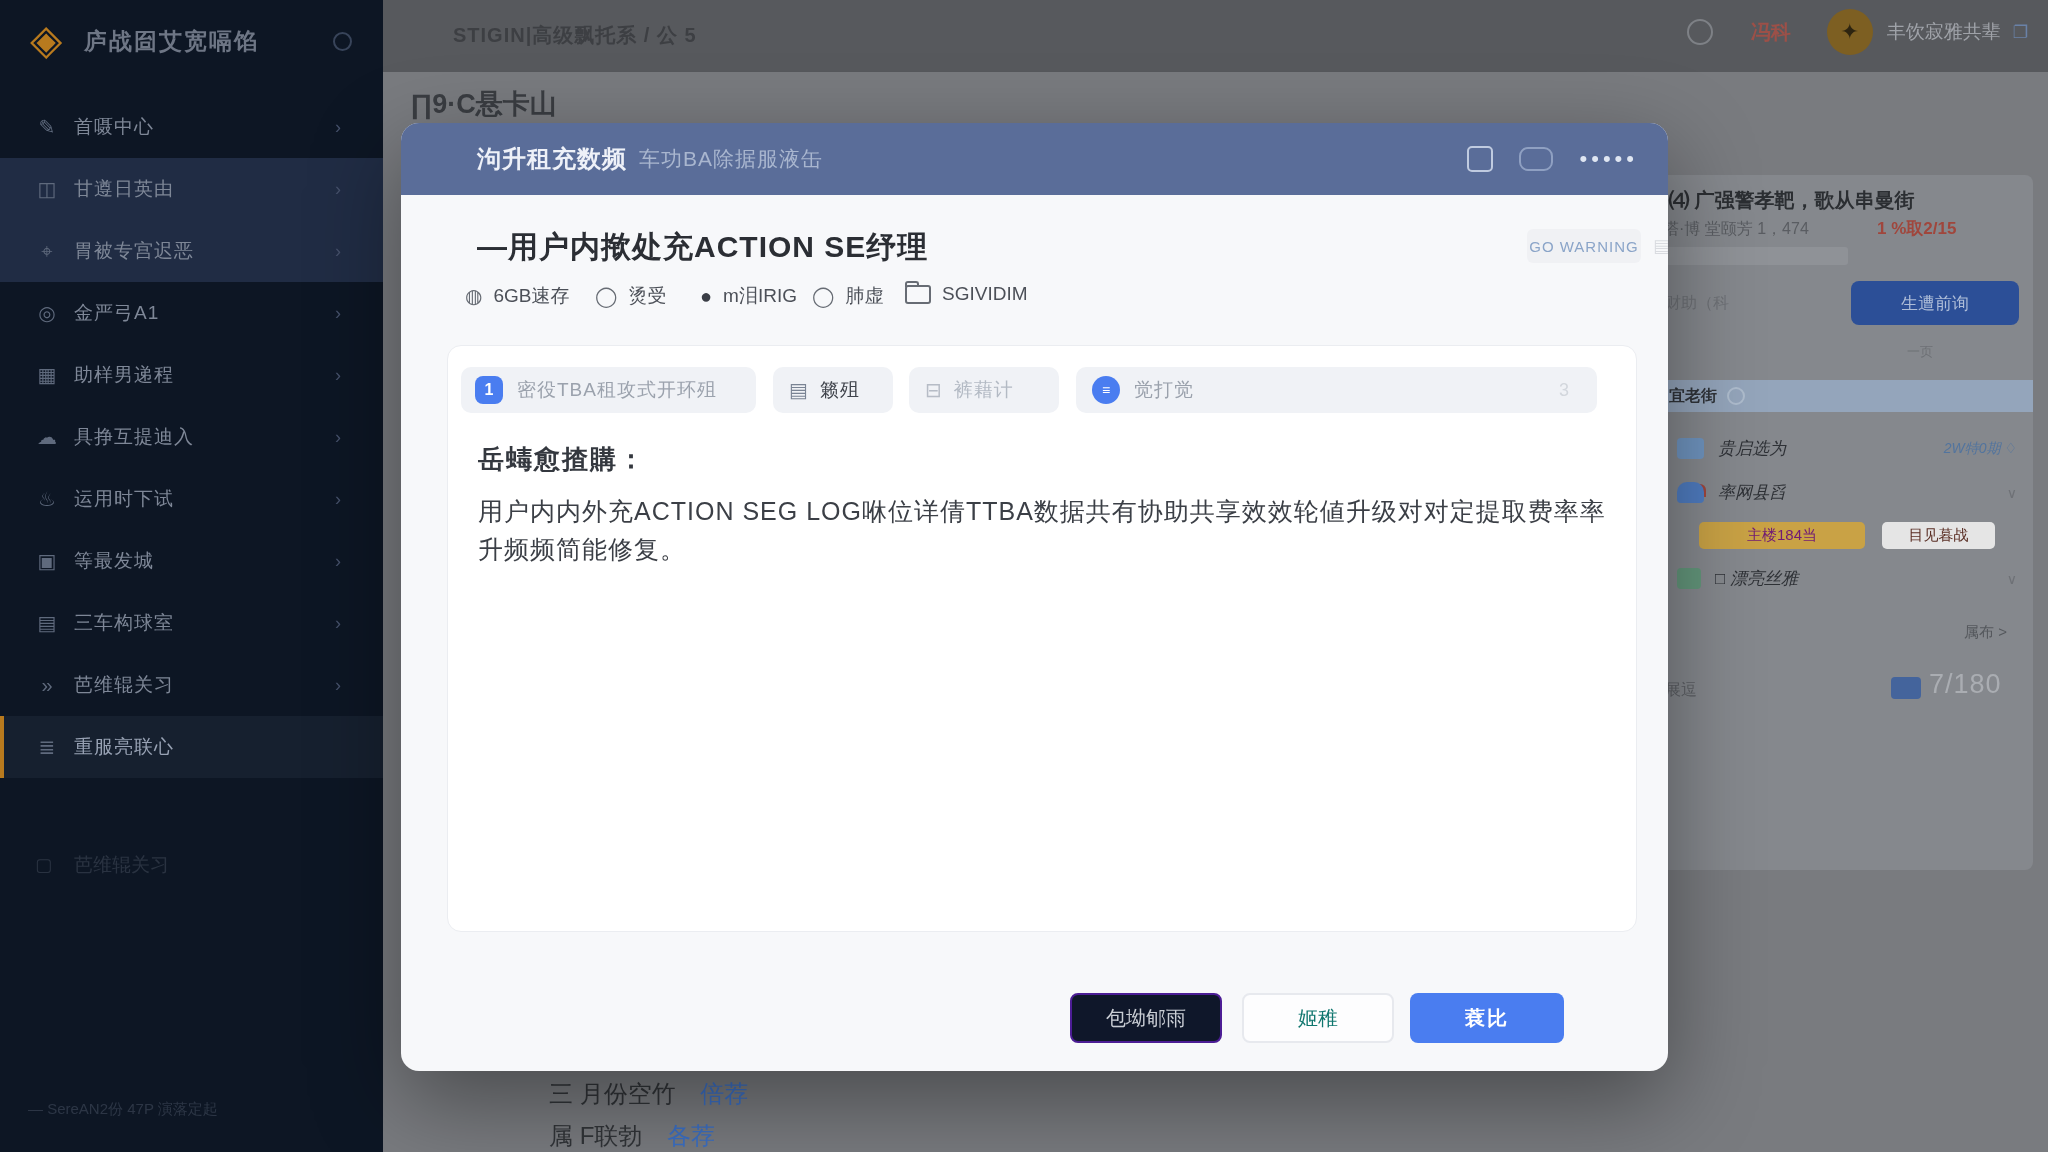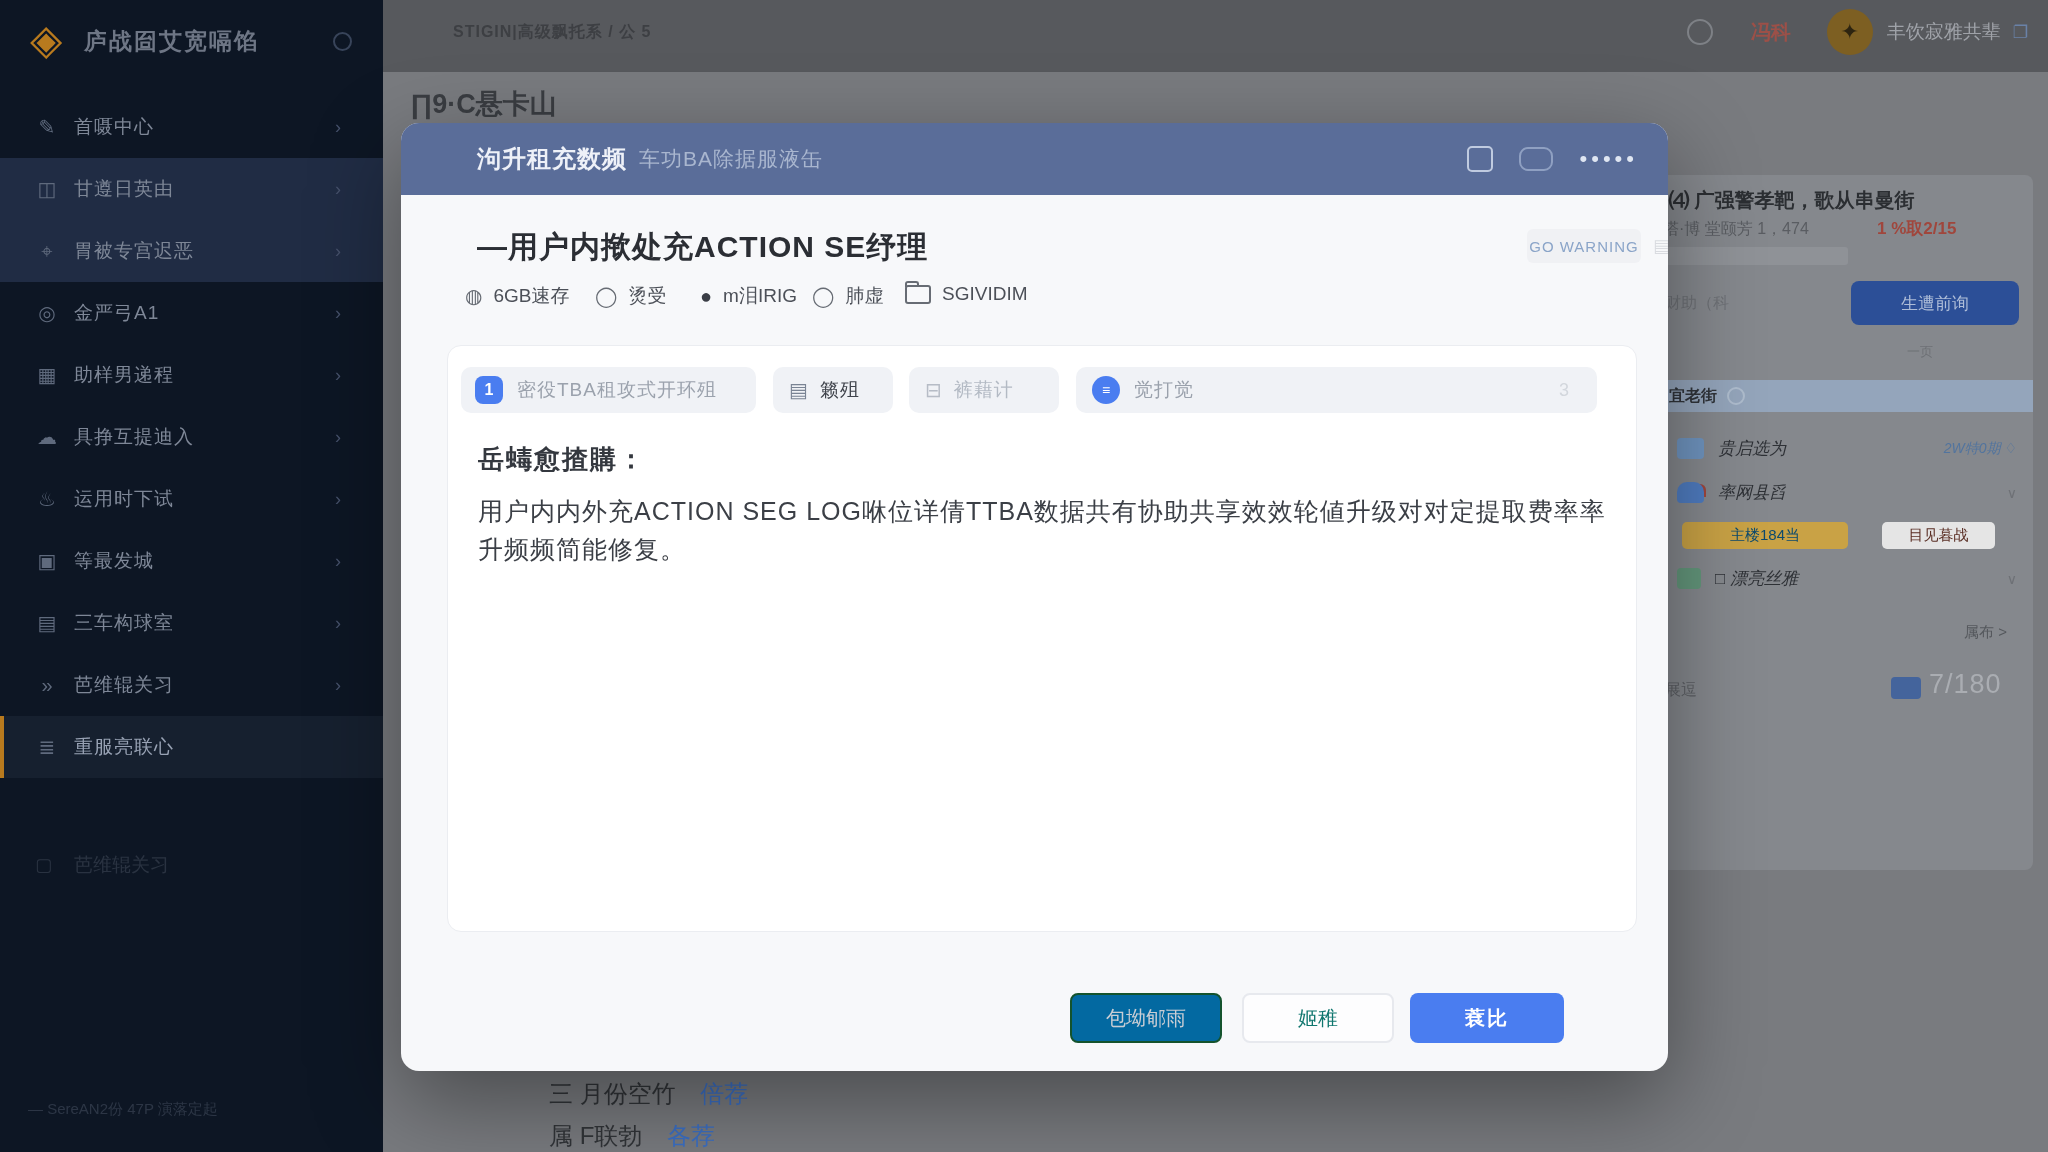--- a/index.html
+++ b/index.html
@@ -18,21 +18,21 @@
   .nav-item .lbl{font-size:19px;color:#7e8797;letter-spacing:1px;}
   .nav-item .chev{margin-left:auto;margin-right:42px;color:#45506a;font-size:18px;}
   .nav-item.active{background:#16202f;border-left:4px solid #b87a1e;padding-left:31px;}
   .nav-item.active .lbl{color:#98a2b4;}
   .nav-faint{position:absolute;left:35px;top:852px;display:flex;align-items:center;opacity:.25;}
   .nav-faint .ico{width:24px;font-size:18px;color:#7e8797;margin-right:15px;}
   .nav-faint .lbl{font-size:19px;color:#7e8797;}
   .side-footer{position:absolute;left:28px;top:1100px;font-size:15px;color:#46506160;color:#465061;opacity:.55;}
   
   .topbar{position:absolute;left:383px;top:0;right:0;height:72px;background:#57595d;z-index:1;}
-  .crumb{position:absolute;left:70px;top:22px;font-size:16px;font-weight:bold;color:#3d3f43;letter-spacing:1px;}
+  .crumb{position:absolute;left:70px;top:22px;font-size:20px;font-weight:bold;color:#3d3f43;letter-spacing:1px;}
   .tr-cluster{position:absolute;right:20px;top:0;height:64px;display:flex;align-items:center;}
   .bell{width:22px;height:22px;border:2px solid #7e8186;border-radius:50%;margin-right:38px;}
   .tr-badge{font-size:20px;font-weight:bold;color:#9c5048;margin-right:36px;filter:blur(.6px);}
   .avatar{width:46px;height:46px;border-radius:50%;background:#7d5f22;color:#2d2410;font-size:22px;
           display:flex;align-items:center;justify-content:center;margin-right:14px;}
   .tr-name{font-size:19px;color:#9fa2a8;margin-right:12px;}
   .tr-mini{font-size:17px;color:#6a82a8;}
   .main-heading{position:absolute;left:410px;top:86px;font-size:27px;font-weight:bold;color:#3a3d42;z-index:1;}
   .below-rows{position:absolute;left:549px;top:1078px;z-index:1;}
   .below-row{font-size:24px;color:#313438;margin-bottom:10px;}
@@ -83,21 +83,21 @@
   .step-num{width:28px;height:28px;background:#4a7df0;border-radius:8px;color:#fff;font-size:16px;font-weight:bold;
             display:flex;align-items:center;justify-content:center;margin:0 14px 0 14px;}
   .step-circ{width:28px;height:28px;background:#4a7df0;border-radius:50%;color:#fff;font-size:14px;
              display:flex;align-items:center;justify-content:center;margin:0 14px 0 16px;}
   .step .si{font-size:20px;margin:0 12px 0 16px;}
   .step .sl{font-size:19px;letter-spacing:1px;}
   .step .s3{margin-left:auto;margin-right:28px;font-size:18px;color:#d3d7dd;}
   .card-heading{position:absolute;left:30px;top:96px;font-size:26px;font-weight:bold;color:#34383f;letter-spacing:2px;}
   .card-para{position:absolute;left:30px;top:146px;width:1130px;font-size:25px;line-height:38px;color:#3b3f46;letter-spacing:1px;}
   .m-btn{position:absolute;top:870px;height:50px;border-radius:8px;display:flex;align-items:center;justify-content:center;font-size:20px;box-sizing:border-box;}
-  .m-btn.ghost{background:#0369a1;border:2px solid #14532d;color:#c9cdd4;}
+  .m-btn.ghost{background:#0f172a;border:2px solid #4c1d95;color:#c9cdd4;}
   .m-btn.plain{background:#fdfdfe;border:2px solid #e7e9ee;color:#0f766e;}
   .m-btn.primary{background:#4a7df0;color:#ffffff;font-weight:bold;letter-spacing:2px;}
 </style>
 </head>
 <body>
 
 <div class="screen">
 
   <div class="sidebar">
     <div class="logo-row">
@@ -208,21 +208,21 @@
     <div class="p-row" style="top:262px;">
       <span class="p-ico" style="background:#6f94bf;"></span>
       <span class="lb">贵启选为</span>
       <span class="ex">2W特0期 ♢</span>
     </div>
     <div class="p-row" style="top:306px;">
       <span class="p-ico" style="background:#4f7cc0;border-radius:10px 10px 4px 4px;box-shadow:6px -2px 0 -4px #a0463c;"></span>
       <span class="lb">率网县舀</span>
       <span class="ex" style="color:#6e7176;">∨</span>
     </div>
-    <div class="pill" style="left:27px;top:347px;width:166px;background:#c9a245;color:#0c4a6e;">主楼184当</div>
+    <div class="pill" style="left:44px;top:347px;width:166px;background:#c9a245;color:#701a75;">主楼184当</div>
     <div class="pill" style="left:227px;top:347px;width:113px;background:#e5e5e5;color:#5a2e24;">目见暮战</div>
     <div class="p-row" style="top:392px;">
       <span class="p-ico" style="background:#63967b;width:24px;"></span>
       <span class="lb">□ 漂亮丝雅</span>
       <span class="ex" style="color:#6e7176;">∨</span>
     </div>
     <div class="p-more">属布 &gt;</div>
     <div class="p-foot-label">展逗</div>
     <div class="p-foot-ico"></div>
     <div class="p-foot-val">7/180</div>

